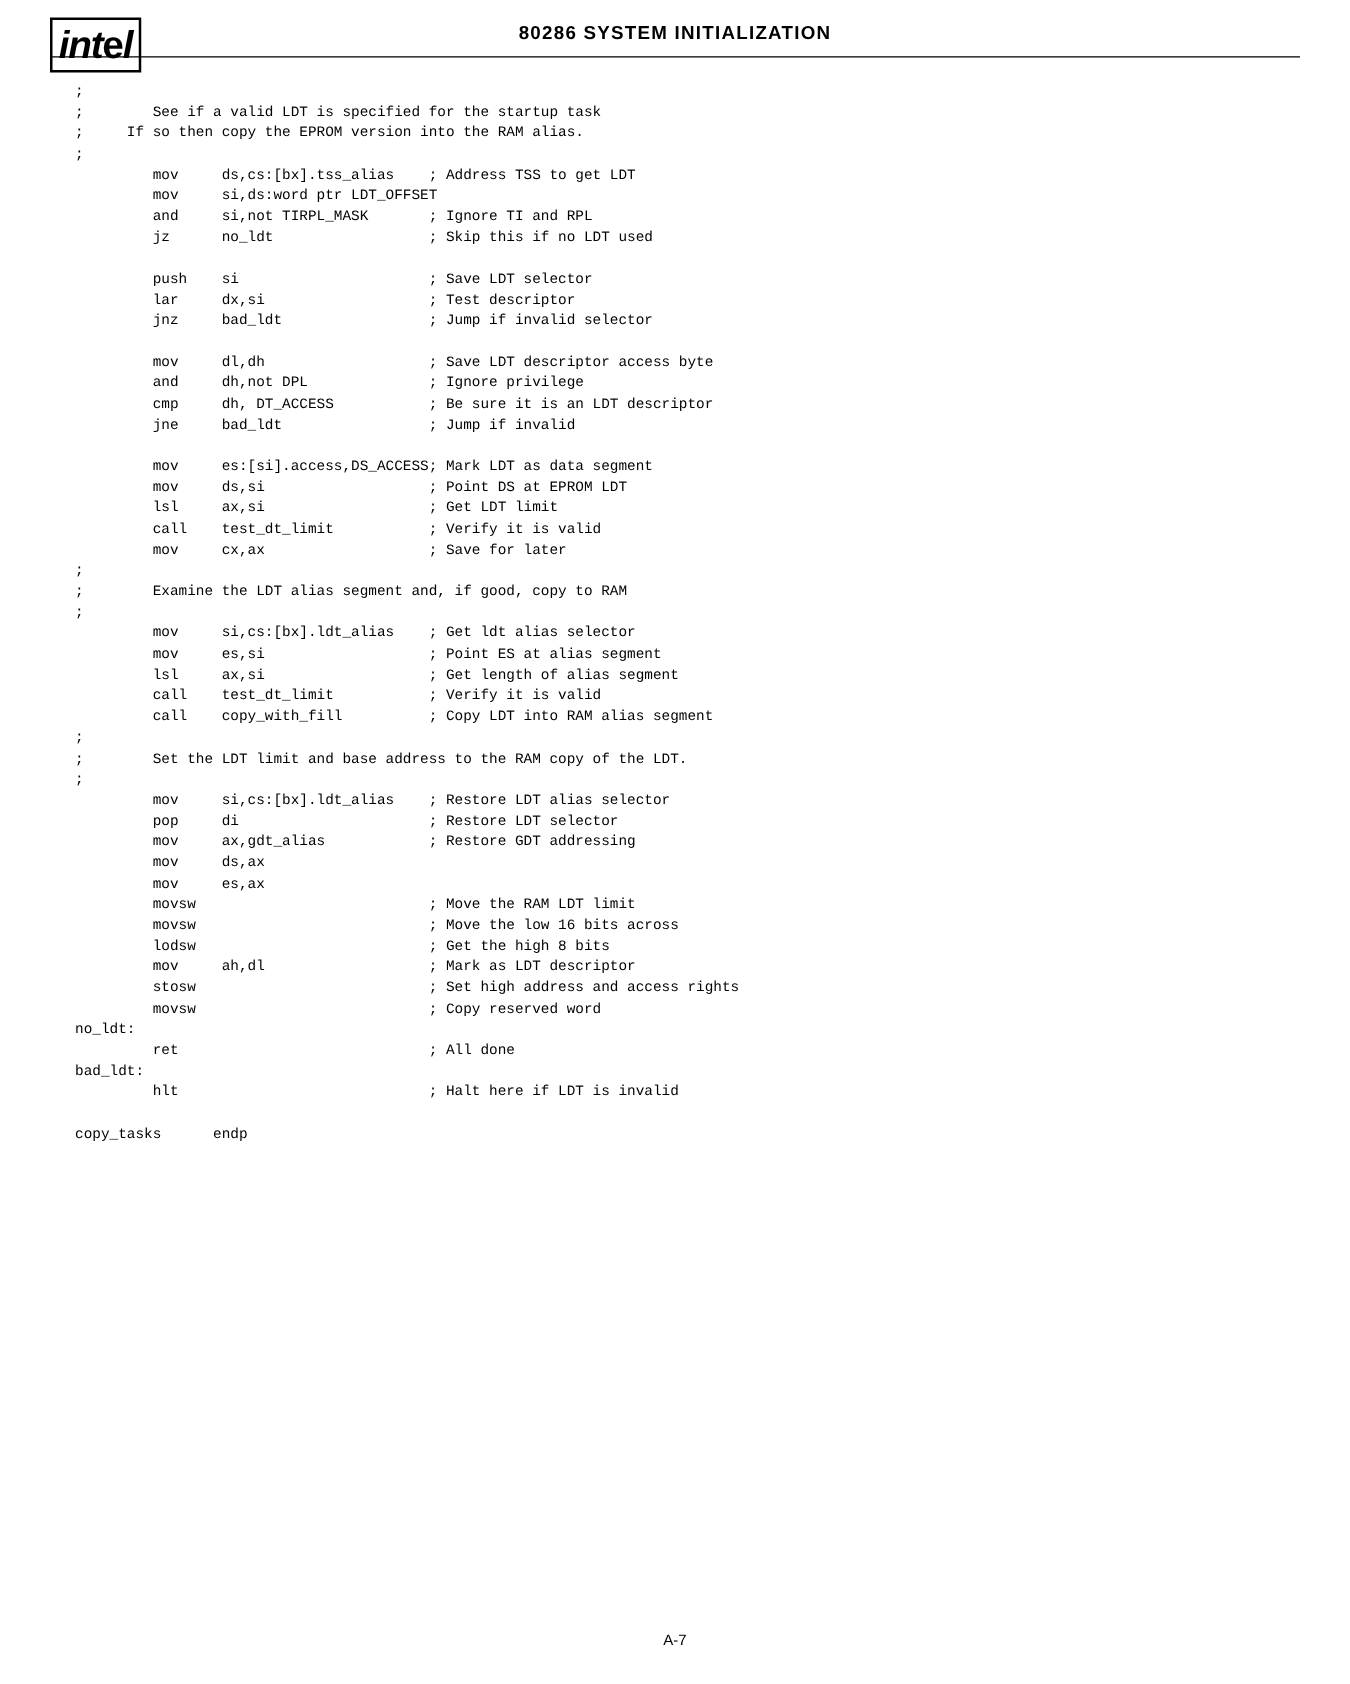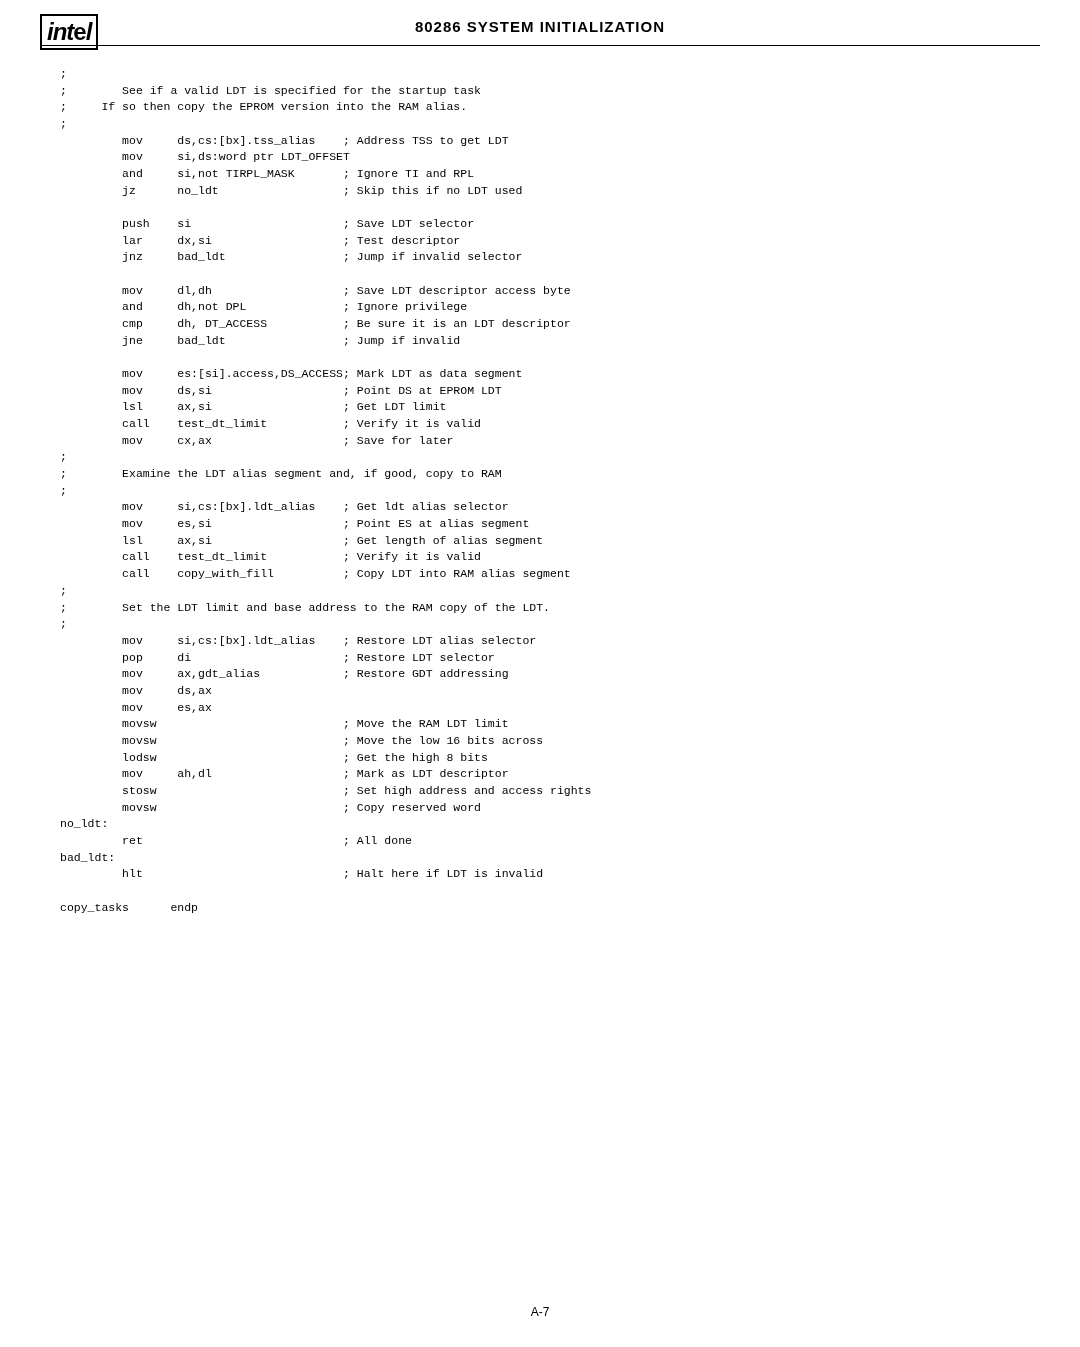--- a/index.html
+++ b/index.html
@@ -20,21 +20,21 @@
       border-bottom: none;
       position: relative;
     }
     .logo-area {
       position: absolute;
       left: 40px;
       top: 14px;
     }
     .logo-text {
       font-family: Arial, sans-serif;
-      font-size: 24px;
+      font-size: 31px;
       font-weight: bold;
       color: #000;
       letter-spacing: -1px;
     }
     .logo-text .logo-int {
       font-style: italic;
     }
     .logo-box {
       border: 2.5px solid #000;
       display: inline-block;

